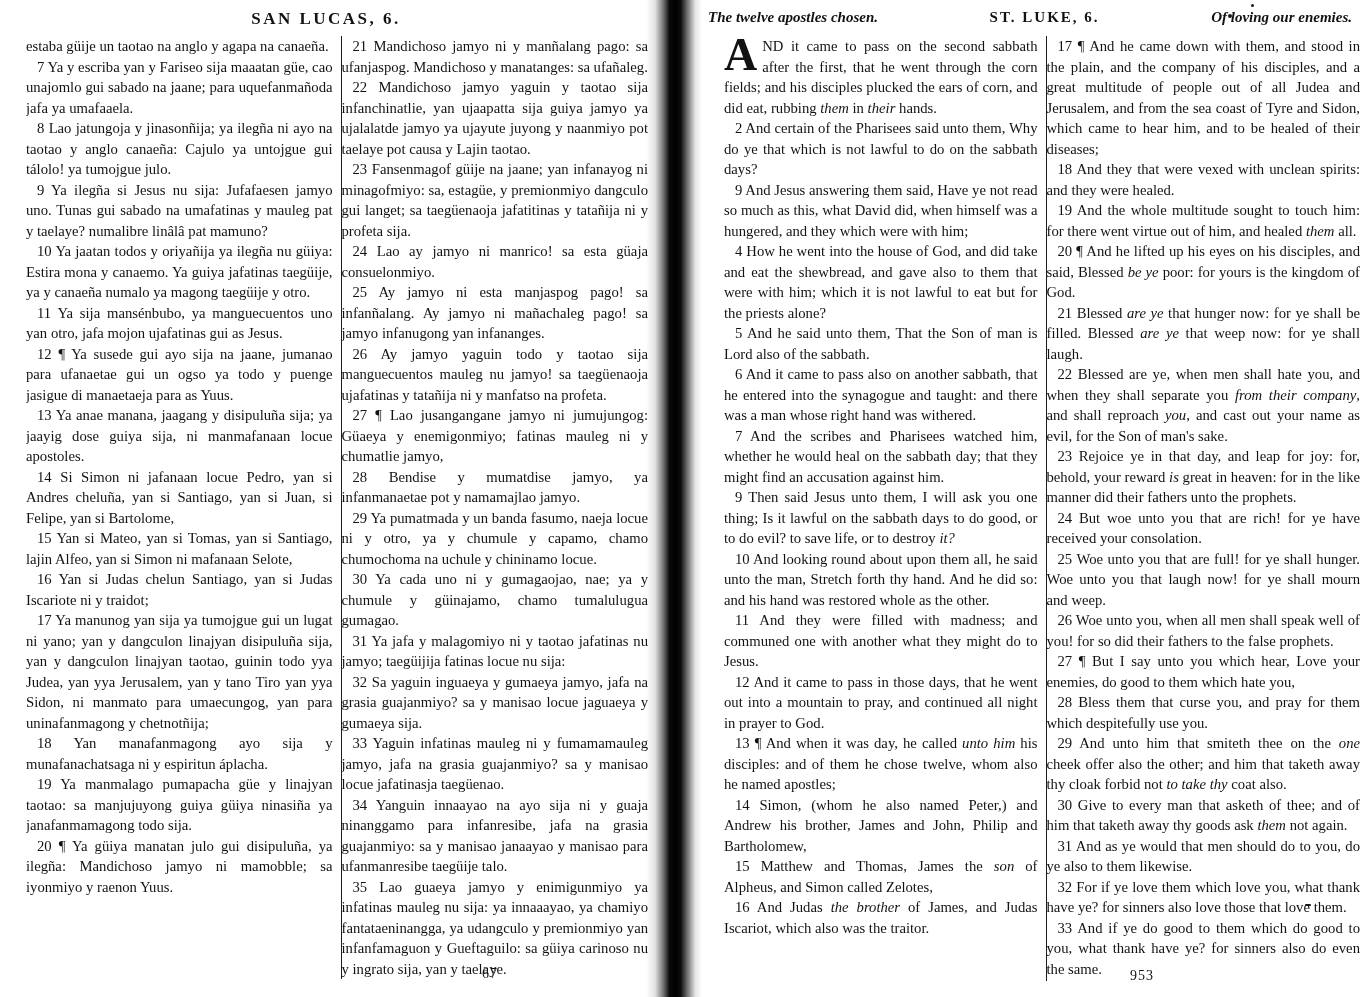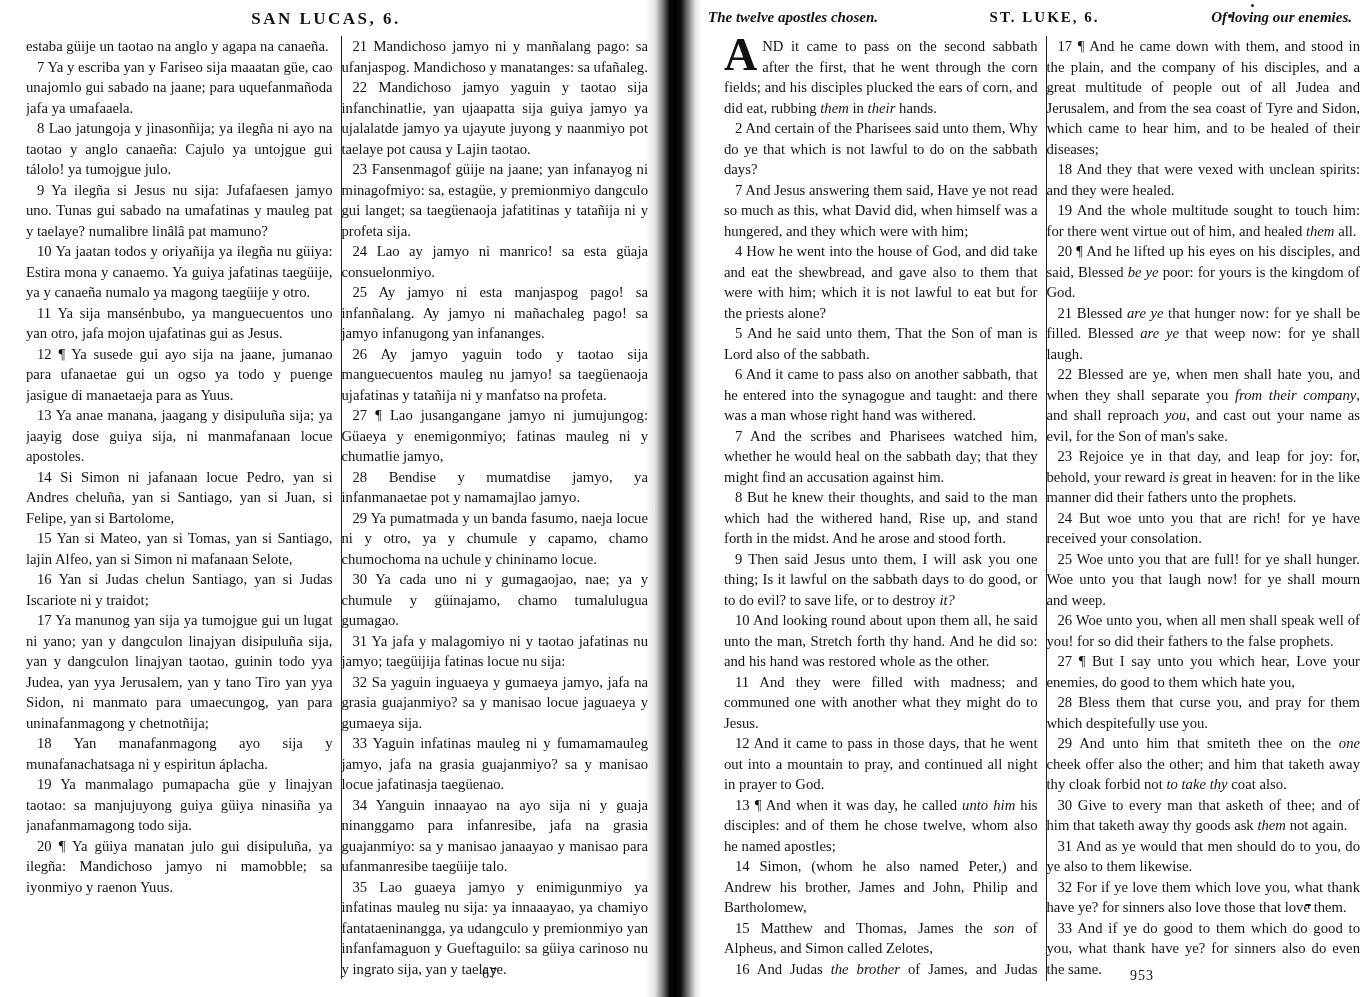--- a/index.html
+++ b/index.html
@@ -111,26 +111,25 @@
 <div class="page page-right">
   <div class="running-head-row">
     <span class="head-italic">The twelve apostles chosen.</span>
     <span class="center-title">ST. LUKE, 6.</span>
     <span class="head-italic">Of loving our enemies.</span>
   </div>
   <div class="cols">
     <div class="col first">
         <p class="verse opening"><span class="dropcap">A</span>ND it came to pass on the second sabbath after the first, that he went through the corn fields; and his disciples plucked the ears of corn, and did eat, rubbing <i>them</i> in <i>their</i> hands.</p>
         <p class="verse">2 And certain of the Pharisees said unto them, Why do ye that which is not lawful to do on the sabbath days?</p>
-        <p class="verse">7 And Jesus answering them said, Have ye not read so much as this, what David did, when himself was a hungered, and they which were with him;</p>
+        <p class="verse">9 And Jesus answering them said, Have ye not read so much as this, what David did, when himself was a hungered, and they which were with him;</p>
         <p class="verse">4 How he went into the house of God, and did take and eat the shewbread, and gave also to them that were with him; which it is not lawful to eat but for the priests alone?</p>
         <p class="verse">5 And he said unto them, That the Son of man is Lord also of the sabbath.</p>
         <p class="verse">6 And it came to pass also on another sabbath, that he entered into the synagogue and taught: and there was a man whose right hand was withered.</p>
         <p class="verse">7 And the scribes and Pharisees watched him, whether he would heal on the sabbath day; that they might find an accusation against him.</p>
-        <p class="verse">8 But he knew their thoughts, and said to the man which had the withered hand, Rise up, and stand forth in the midst. And he arose and stood forth.</p>
         <p class="verse">9 Then said Jesus unto them, I will ask you one thing; Is it lawful on the sabbath days to do good, or to do evil? to save life, or to destroy <i>it?</i></p>
         <p class="verse">10 And looking round about upon them all, he said unto the man, Stretch forth thy hand. And he did so: and his hand was restored whole as the other.</p>
         <p class="verse">11 And they were filled with madness; and communed one with another what they might do to Jesus.</p>
         <p class="verse">12 And it came to pass in those days, that he went out into a mountain to pray, and continued all night in prayer to God.</p>
         <p class="verse">13 ¶ And when it was day, he called <i>unto him</i> his disciples: and of them he chose twelve, whom also he named apostles;</p>
         <p class="verse">14 Simon, (whom he also named Peter,) and Andrew his brother, James and John, Philip and Bartholomew,</p>
         <p class="verse">15 Matthew and Thomas, James the <i>son</i> of Alpheus, and Simon called Zelotes,</p>
         <p class="verse">16 And Judas <i>the brother</i> of James, and Judas Iscariot, which also was the traitor.</p>
       </div>
     <div class="col second">

